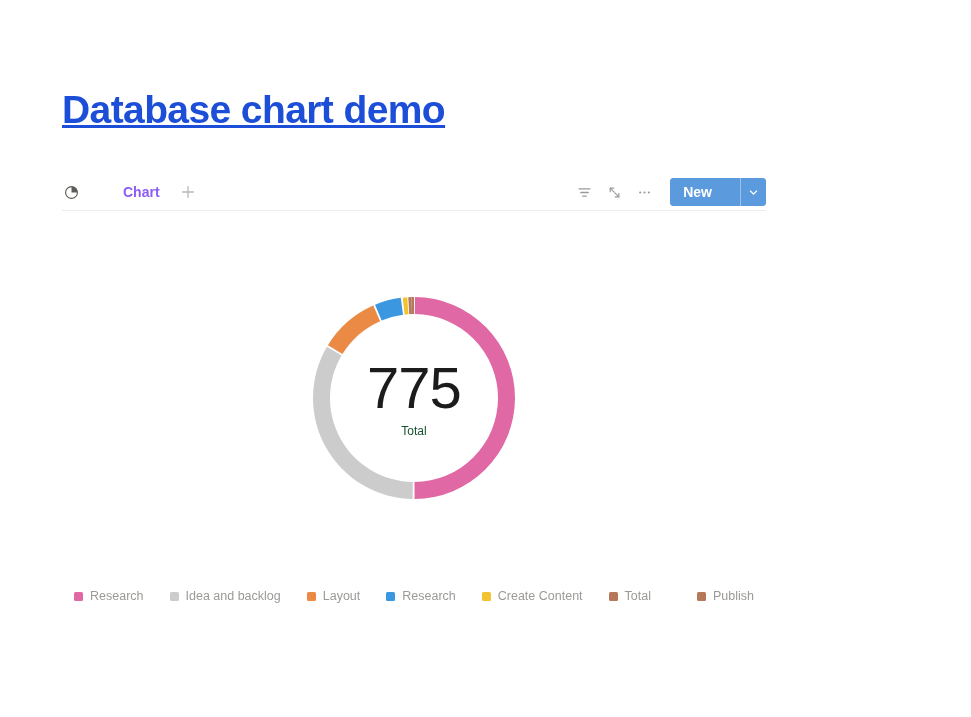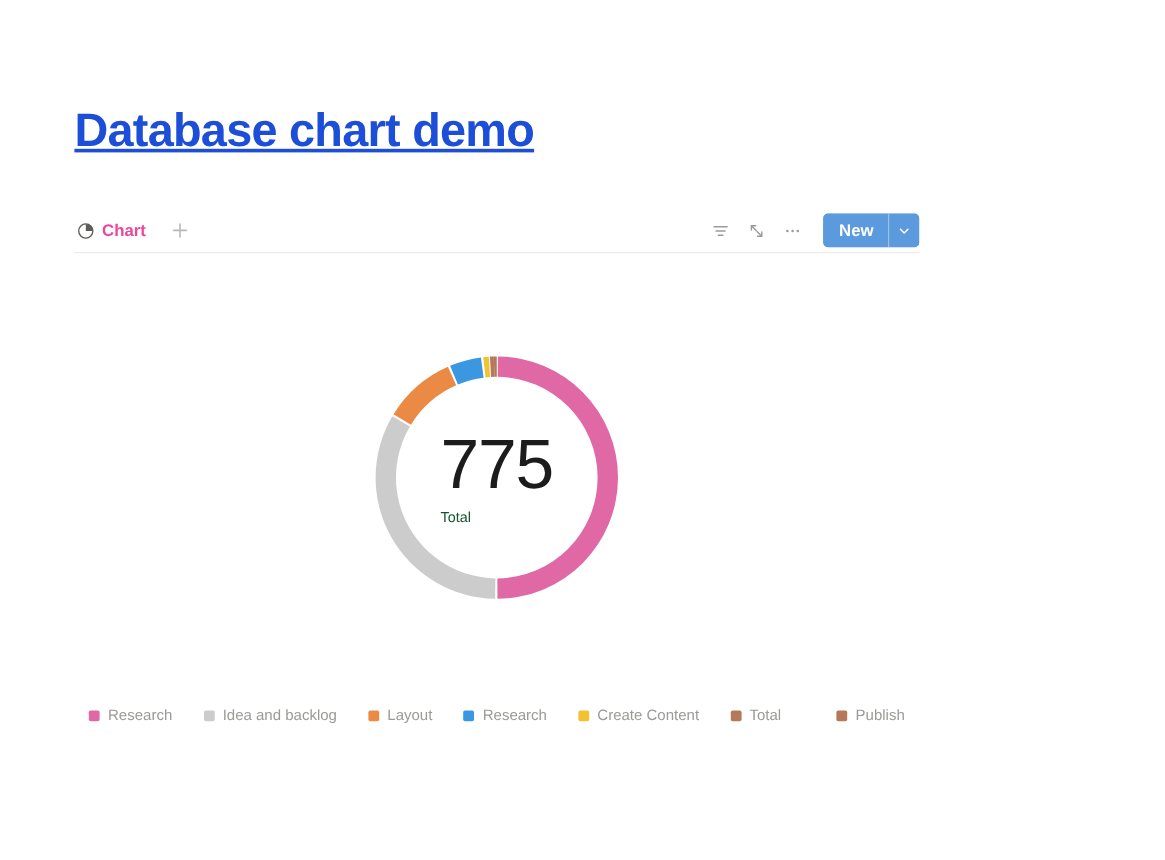--- a/index.html
+++ b/index.html
@@ -55,22 +55,23 @@
     display: flex;
     align-items: center;
     gap: 6px;
     padding: 3px 6px 3px 2px;
     border-radius: 4px;
     cursor: pointer;
   }
   .view-tab .tab-label {
     font-size: 14px;
     font-weight: 600;
-    color: #ec4899;
+    color: #8b5cf6;
     line-height: 18px;
+    margin-left: 38px;
   }
   .icon-pie svg { display: block; }
   .add-view {
     margin-left: 10px;
     width: 24px;
     height: 24px;
     display: flex;
     align-items: center;
     justify-content: center;
     border-radius: 4px;
@@ -96,20 +97,21 @@
   .tb-icon-btn svg { display: block; }
 
   .new-btn-group {
     display: flex;
     align-items: stretch;
     margin-left: 12px;
     height: 28px;
     border-radius: 4px;
     overflow: hidden;
     background: #5b9bdd;
+    gap: 16px;
   }
   .new-btn {
     display: flex;
     align-items: center;
     padding: 0 12px 0 13px;
     color: #ffffff;
     font-size: 14px;
     font-weight: 600;
     line-height: 28px;
     cursor: pointer;
@@ -154,21 +156,21 @@
     display: flex;
     align-items: center;
     justify-content: center;
   }
   .donut-svg { display: block; }
   .donut-center {
     position: absolute;
     left: 50%;
     top: 50%;
     transform: translate(-50%, -50%);
-    text-align: left;
+    text-align: center;
     pointer-events: none;
   }
   .donut-total-value {
     font-size: 58px;
     line-height: 62px;
     font-weight: 400;
     color: #1c1c1c;
     letter-spacing: -1px;
   }
   .donut-total-label {

